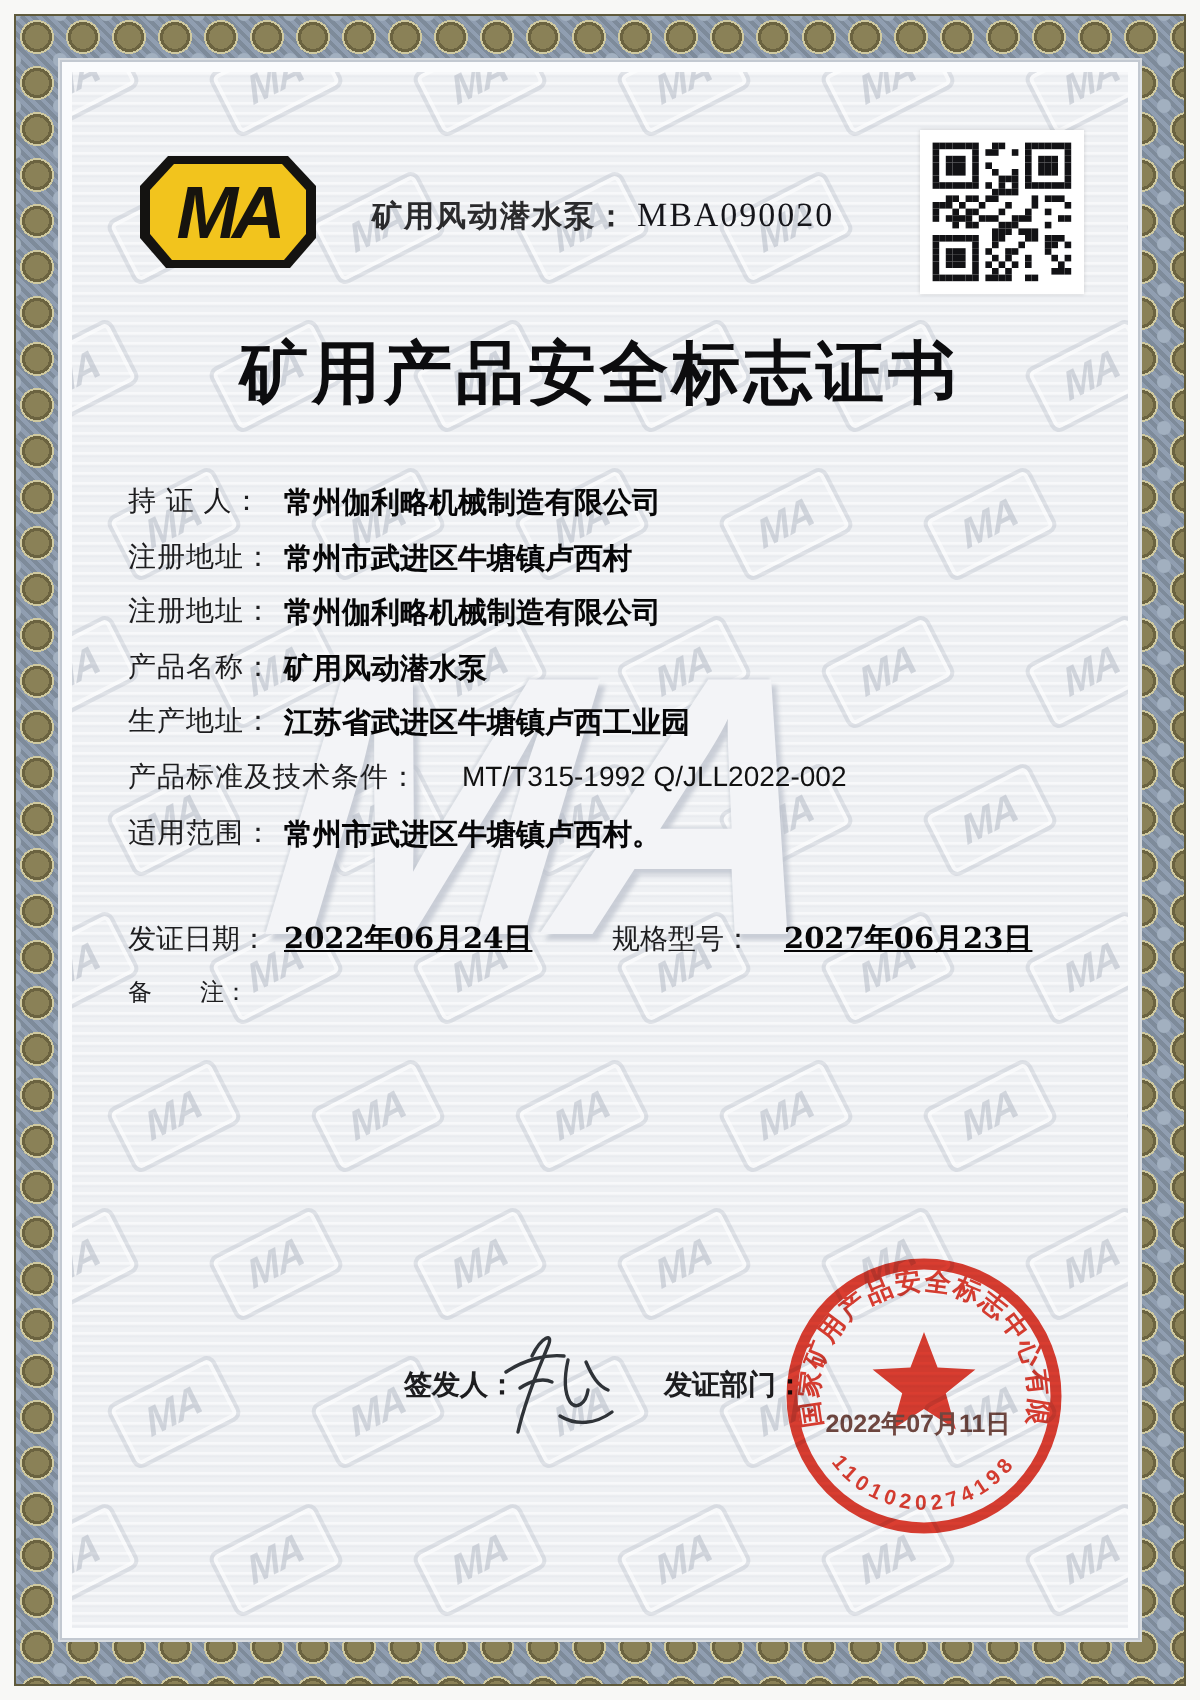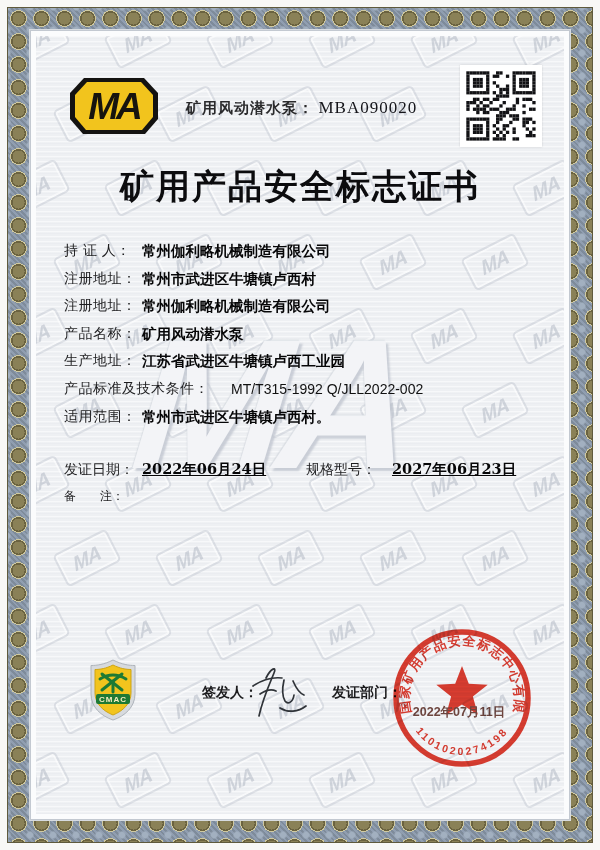--- a/index.html
+++ b/index.html
@@ -505,34 +505,20 @@
         <div class="frow"><span class="flabel">适用范围：</span><span class="fvalue">常州市武进区牛塘镇卢西村。</span></div>
       </div>
 
     <div class="dates">
       <span class="dlab w1">发证日期：</span><span class="dval w2">2022年06月24日</span><span class="dlab w3">规格型号：</span><span class="dval">2027年06月23日</span>
     </div>
 
     <div class="remark">备　　注：</div>
 
 
-    <div class="badge">
-      <svg viewBox="0 0 48 62" width="48" height="62">
-        <path d="M24,1 C15,5.5 8,6.5 2,6.5 L2,35 C2,48 12,57 24,61 C36,57 46,48 46,35 L46,6.5 C40,6.5 33,5.5 24,1 Z" fill="#d7dade" stroke="#aeb4bb" stroke-width="1"></path>
-        <path d="M24,6 C17,9.5 11,10.5 6,10.5 L6,34 C6,44.5 14,52 24,56 C34,52 42,44.5 42,34 L42,10.5 C37,10.5 31,9.5 24,6 Z" stroke="#cfa413" stroke-width="1" fill="#f2c41d"></path>
-        <g stroke="#1e7a34" stroke-width="3" fill="none" stroke-linecap="round">
-          <path d="M11,20 Q24,12 37,20"></path>
-          <path d="M13,31 L33,15"></path>
-          <path d="M13,15 L33,31"></path>
-          <path d="M24,22 L24,33"></path>
-        </g>
-        <rect x="7" y="35" width="34" height="10" rx="2" fill="#1e7a34"></rect>
-        <text x="24" y="43" text-anchor="middle" fill="#f7eec0" style="font:700 8px 'Liberation Sans',sans-serif;letter-spacing:1px;">CMAC</text>
-      </svg>
-    </div>
 
     <div class="signer-label">签发人：</div>
     <div class="signature">
       <svg viewBox="0 0 80 62" width="80" height="62">
         <g stroke="#2f3338" stroke-width="1.7" fill="none" stroke-linecap="round">
           <path d="M28,16 C33,6 39,4 36,11 C32,21 25,36 21,54"></path>
           <path d="M15,24 C24,18 35,15 44,16"></path>
           <path d="M22,32 C28,28 34,27 38,29"></path>
           <path d="M46,18 C44,27 44,34 47,39 C50,43 55,40 56,33"></path>
           <path d="M55,19 C58,26 61,31 66,33"></path>

